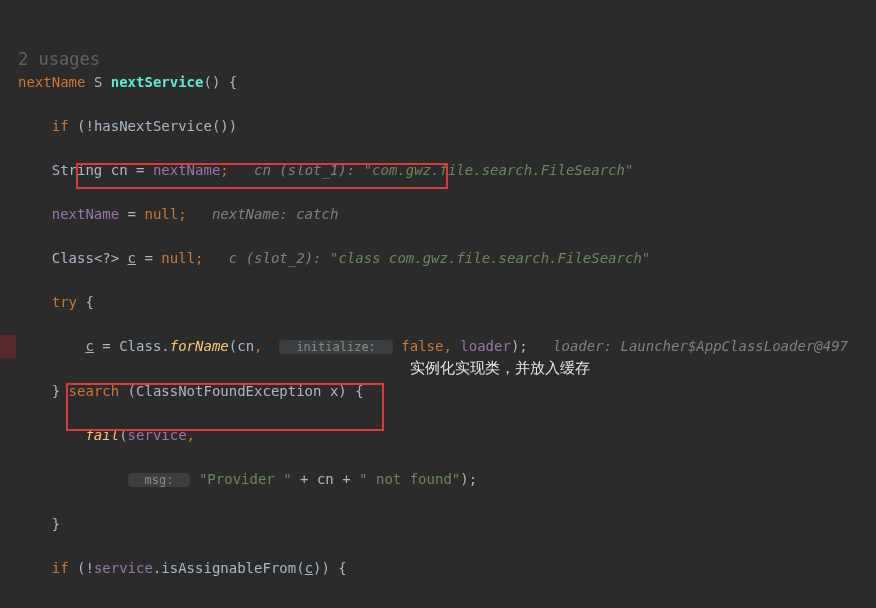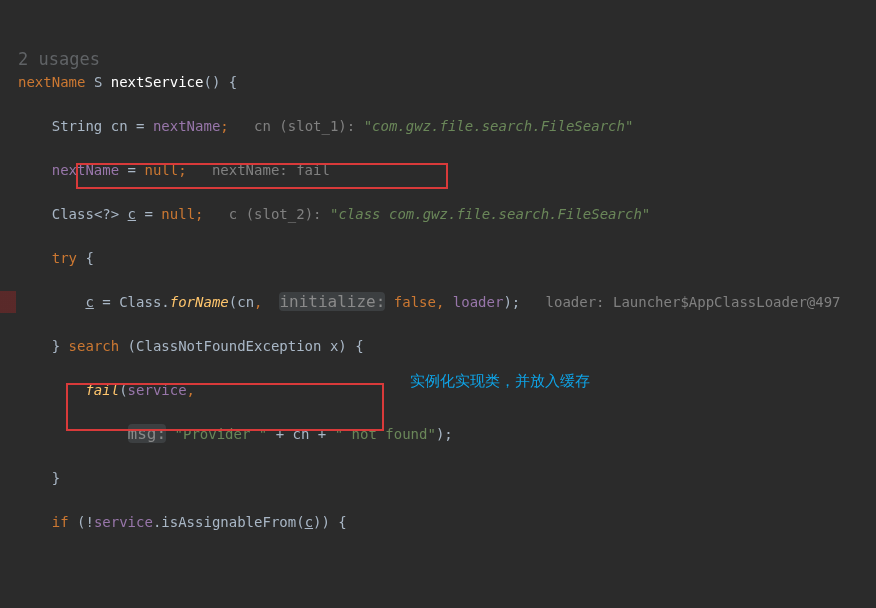--- a/index.html
+++ b/index.html
@@ -25,34 +25,34 @@
     position: relative;
   }
   .err-line {
     background: linear-gradient(to right, rgba(120,40,40,0.6) 0px, rgba(120,40,40,0.6) 16px, transparent 16px, transparent 100%);
   }
   .kw    { color: #cc7832; }
   .strlit{ color: #6a8759; }
   .type  { color: #a9b7c6; }
   .gen   { color: #a9b7c6; }
   .id    { color: #a9b7c6; }
-  .fn    { color: #ffffff; }
+  .fn    { color: #5eead4; font-weight: bold; }
   .fni   { color: #ffc66d; font-style: italic; }
   .fld   { color: #9876aa; }
-  .cmti  { color: #808080; }
+  .cmti  { color: #808080; font-style: italic; }
   .cmtv  { color: #6a8759; font-style: italic; }
   .bool  { color: #cc7832; }
   .under { text-decoration: underline; }
   .hint {
     background: #3c3f41;
     color: #8a8a8a;
-    padding: 0 0;
+    padding: 0 17px;
     border-radius: 4px;
     font-style: normal;
-    font-size: 16px;
+    font-size: 12px;
   }
   .usages {
     color: #606366;
     font-size: 17px;
     padding-left: 18px;
   }
   .anno-box-1 {
     position: absolute;
     border: 2px solid #d93a3a;
     left: 76px;
@@ -74,38 +74,38 @@
     position: absolute;
     border: 2px solid #d93a3a;
     left: 66px;
     top: 383px;
     width: 314px;
     height: 44px;
     pointer-events: none;
   }
   .anno-text-2 {
     position: absolute;
-    color: #0ea5e9;
+    color: #e5e5e5;
     left: 410px;
     top: 357px;
     font-family: "Microsoft YaHei","Heiti SC","sans-serif";
     font-size: 15px;
     font-weight: 500;
-    margin-top: 13px;
   }
 </style>
 </head>
 <body>
 
 <div class="editor">
 
 <span class="usages">2 usages</span>
 <span class="line"><span class="kw">nextName</span> <span class="type">S</span> <span class="fn">nextService</span><span>() {</span></span>
+<span class="line">    <span class="kw">if</span><span> (!</span><span class="id">hasNextService</span><span>())</span></span>
 <span class="line">    <span class="id">String</span> <span class="id">cn</span><span> = </span><span class="fld">nextName</span><span class="kw">;</span>   <span class="cmti">cn (slot_1): </span><span class="cmtv">"com.gwz.file.search.FileSearch"</span></span>
-<span class="line">    <span class="fld">nextName</span><span> = </span><span class="kw">null</span><span class="kw">;</span>   <span class="cmti">nextName: fail</span></span>
+<span class="line">    <span class="fld">nextName</span><span> = </span><span class="kw">null</span><span class="kw">;</span>   <span class="cmti">nextName: catch</span></span>
 <span class="line">    <span class="id">Class</span><span class="gen">&lt;?&gt;</span> <span class="id under">c</span><span> = </span><span class="kw">null</span><span class="kw">;</span>   <span class="cmti">c (slot_2): </span><span class="cmtv">"class com.gwz.file.search.FileSearch"</span></span>
 <span class="line">    <span class="kw">try</span><span> {</span></span>
 <span class="line err-line">        <span class="id under">c</span><span> = </span><span class="id">Class</span><span>.</span><span class="fni">forName</span><span>(</span><span class="id">cn</span><span class="kw">, </span> <span class="hint">initialize:</span><span> </span><span class="bool">false</span><span class="kw">, </span><span class="fld">loader</span><span>);</span>   <span class="cmti">loader: Launcher$AppClassLoader@497</span></span>
 <span class="line">    <span>}</span> <span class="kw">search</span><span> (</span><span class="id">ClassNotFoundException</span><span> x) {</span></span>
 <span class="line">        <span class="fni">fail</span><span>(</span><span class="fld">service</span><span class="kw">,</span></span>
 <span class="line">             <span class="hint">msg:</span><span> </span><span class="strlit">"Provider "</span><span> + </span><span class="id">cn</span><span> + </span><span class="strlit">" not found"</span><span>);</span></span>
 <span class="line">    <span>}</span></span>
 <span class="line">    <span class="kw">if</span><span> (!</span><span class="fld">service</span><span>.</span><span class="id">isAssignableFrom</span><span>(</span><span class="id under">c</span><span>)) {</span></span>
 
 

